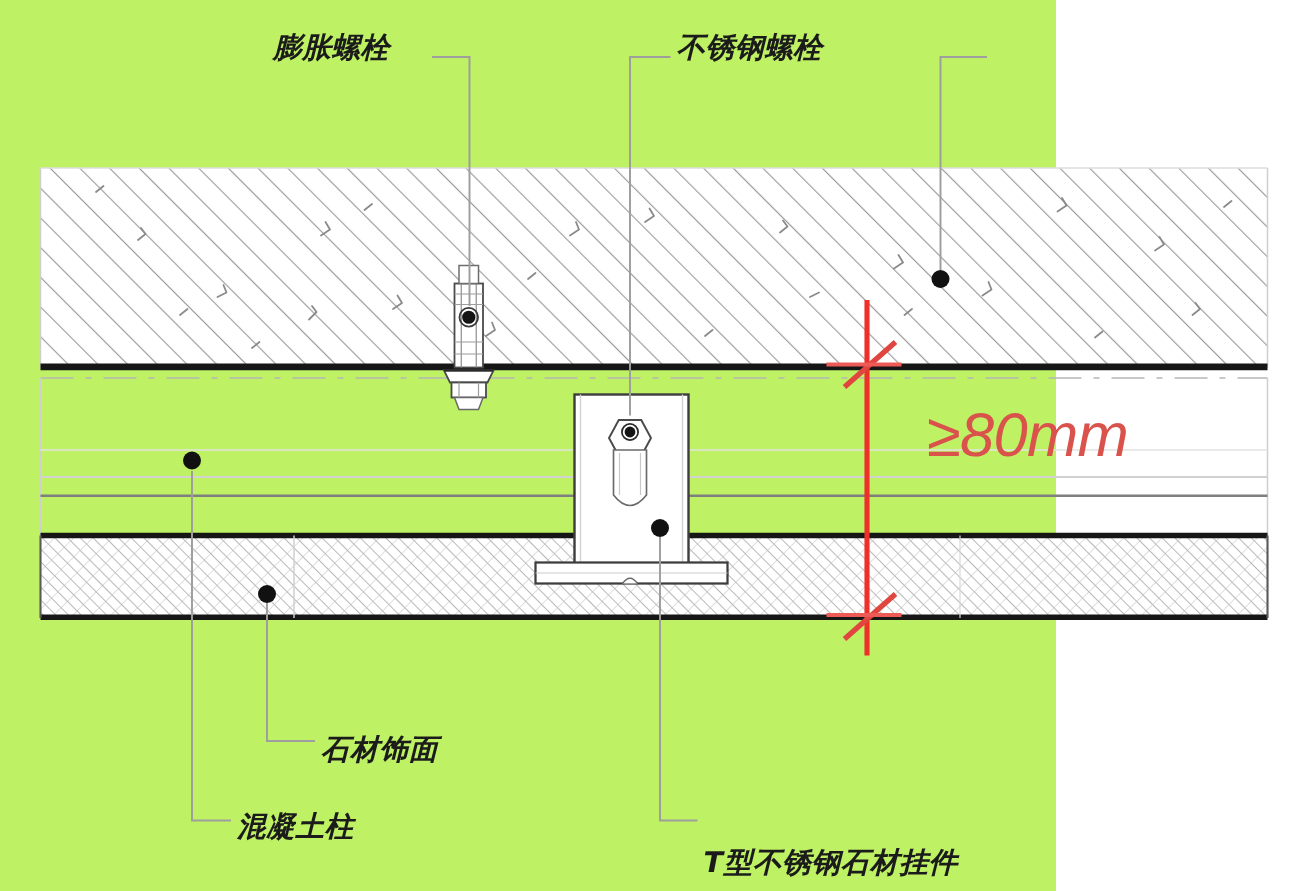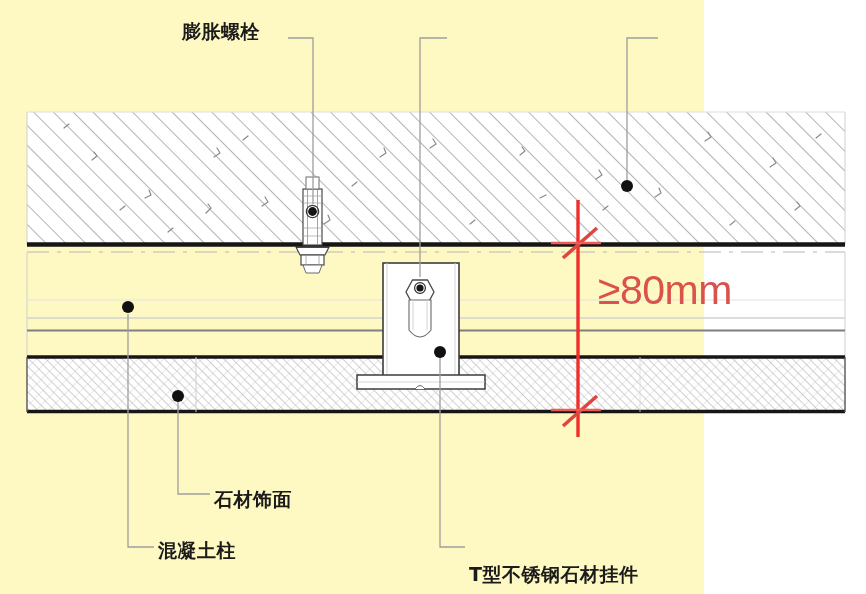--- a/index.html
+++ b/index.html
@@ -11,21 +11,22 @@
     width: 866px;
     height: 594px;
     font-family: "Liberation Sans", sans-serif;
     overflow: hidden;
     position: relative;
   }
   #stage {
     position: relative;
     width: 704px;
     height: 594px;
-    background: #fef9c3;
+    background: #bef264;
+    font-style: italic;
   }
   #diagram {
     position: absolute;
     left: 0;
     top: 0;
     width: 866px;
     height: 594px;
   }
   .cn-label {
     position: absolute;
@@ -37,20 +38,21 @@
     letter-spacing: 0.5px;
   }
   .dim-label {
     position: absolute;
     font-family: "Liberation Sans", "DejaVu Sans", sans-serif;
     font-size: 41px;
     font-weight: 400;
     color: #d9524c;
     white-space: nowrap;
     letter-spacing: -0.5px;
+    margin-left: 20px;
   }
   .lbl-expansion-bolt { left: 182px; top: 19px; }
   .lbl-ss-bolt        { left: 451px; top: 19px; }
   .lbl-shear-wall     { left: 662px; top: 19px; }
   .lbl-stone-finish   { left: 214px; top: 487px; }
   .lbl-angle-steel    { left: 158px; top: 538px; }
   .lbl-t-anchor       { left: 469px; top: 538px; margin-top: 24px; }
   .lbl-dimension      { left: 598px; top: 267px; }
 </style>
 </head>
@@ -217,20 +219,21 @@
 
       <line x1="563" y1="426" x2="597" y2="396" stroke="#e0453f" stroke-width="3.6"></line>
 
       <line x1="551" y1="410" x2="601" y2="410" stroke="#ee5a55" stroke-width="2.6"></line>
     </g>
 
   </svg>
 
   <div class="cn-label lbl-expansion-bolt">膨胀螺栓</div>
 
+  <div class="cn-label lbl-ss-bolt">不锈钢螺栓</div>
 
 
   <div class="cn-label lbl-stone-finish">石材饰面</div>
 
   <div class="cn-label lbl-angle-steel">混凝土柱</div>
 
   <div class="cn-label lbl-t-anchor">T型不锈钢石材挂件</div>
 
   <div class="dim-label lbl-dimension">≥80mm</div>
 

